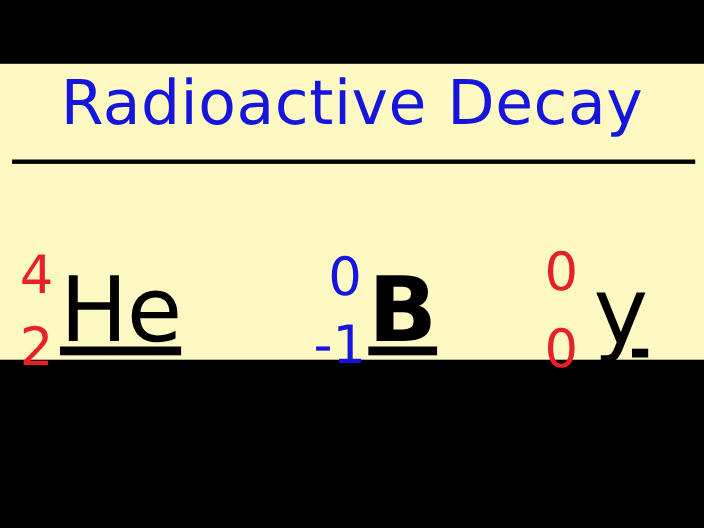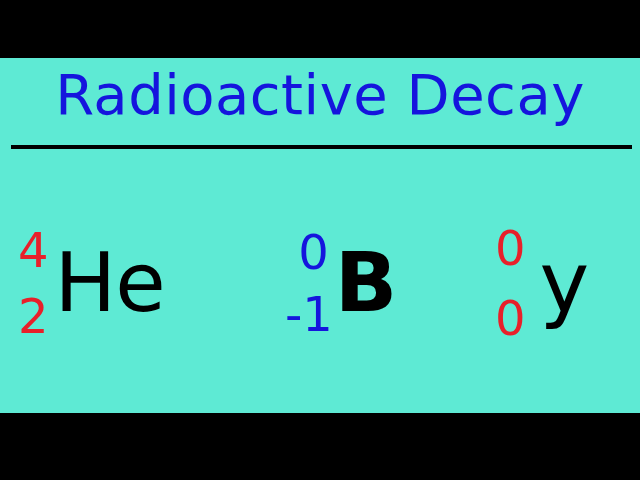--- a/index.html
+++ b/index.html
@@ -32,22 +32,22 @@
     left: 0; top: 421px;
     width: 640px; height: 59px;
     background: #000000;
   }
 
   
   .slide {
     position: absolute;
     left: 0; top: 58px;
     width: 640px;
-    height: 355px;
-    background: #5eead4;
+    height: 269px;
+    background: #fef9c3;
   }
 
   
   .title {
     position: absolute;
     left: 0;
     top: 2px;
     width: 640px;
     text-align: center;
     font-family: "DejaVu Sans", sans-serif;
@@ -100,20 +100,21 @@
   .numbers .mass   { display: block; }
   .numbers .charge { display: block; }
 
   .symbol {
     font-family: "DejaVu Sans", sans-serif;
     font-size: 82px;
     font-weight: 500;
     color: #000000;
     line-height: 1;
     margin-left: 4px;
+    text-decoration: underline;
   }
 
   
   #nuclide-alpha { left: 18px; }
   #nuclide-alpha .numbers { color: #e8202a; }
   #nuclide-alpha .numbers .mass   { margin-bottom: 8px; }
   #nuclide-alpha .numbers .charge { margin-top: 8px; }
   #nuclide-alpha .symbol { margin-left: 6px; letter-spacing: -1px; }
 
   

